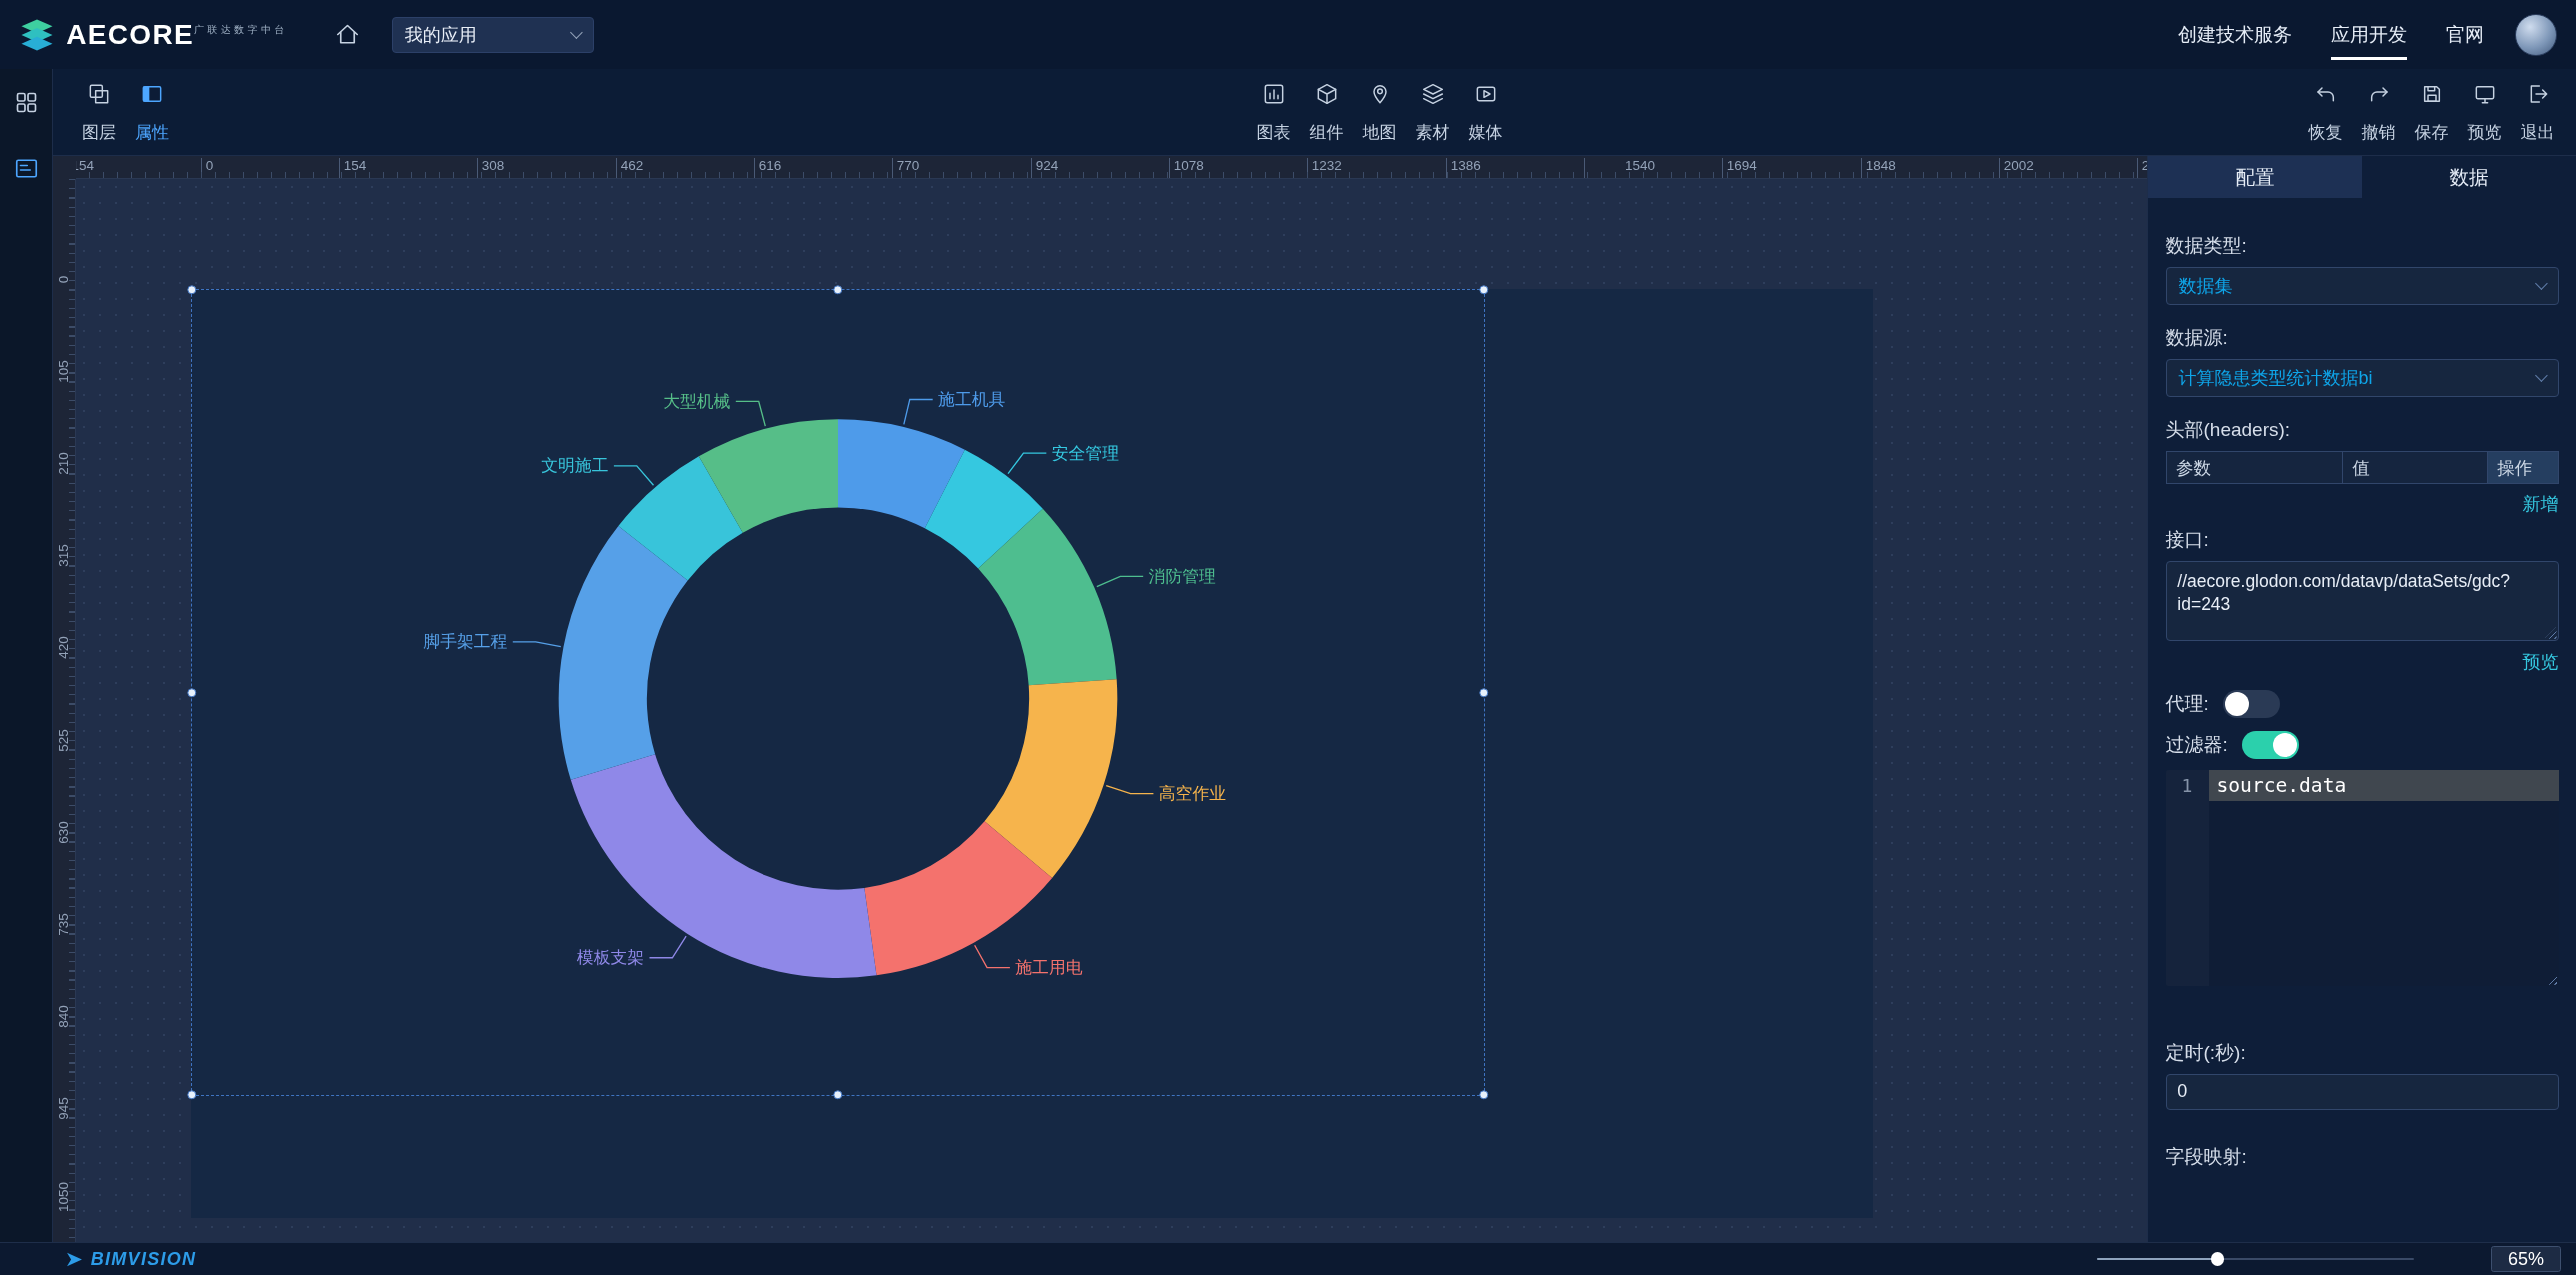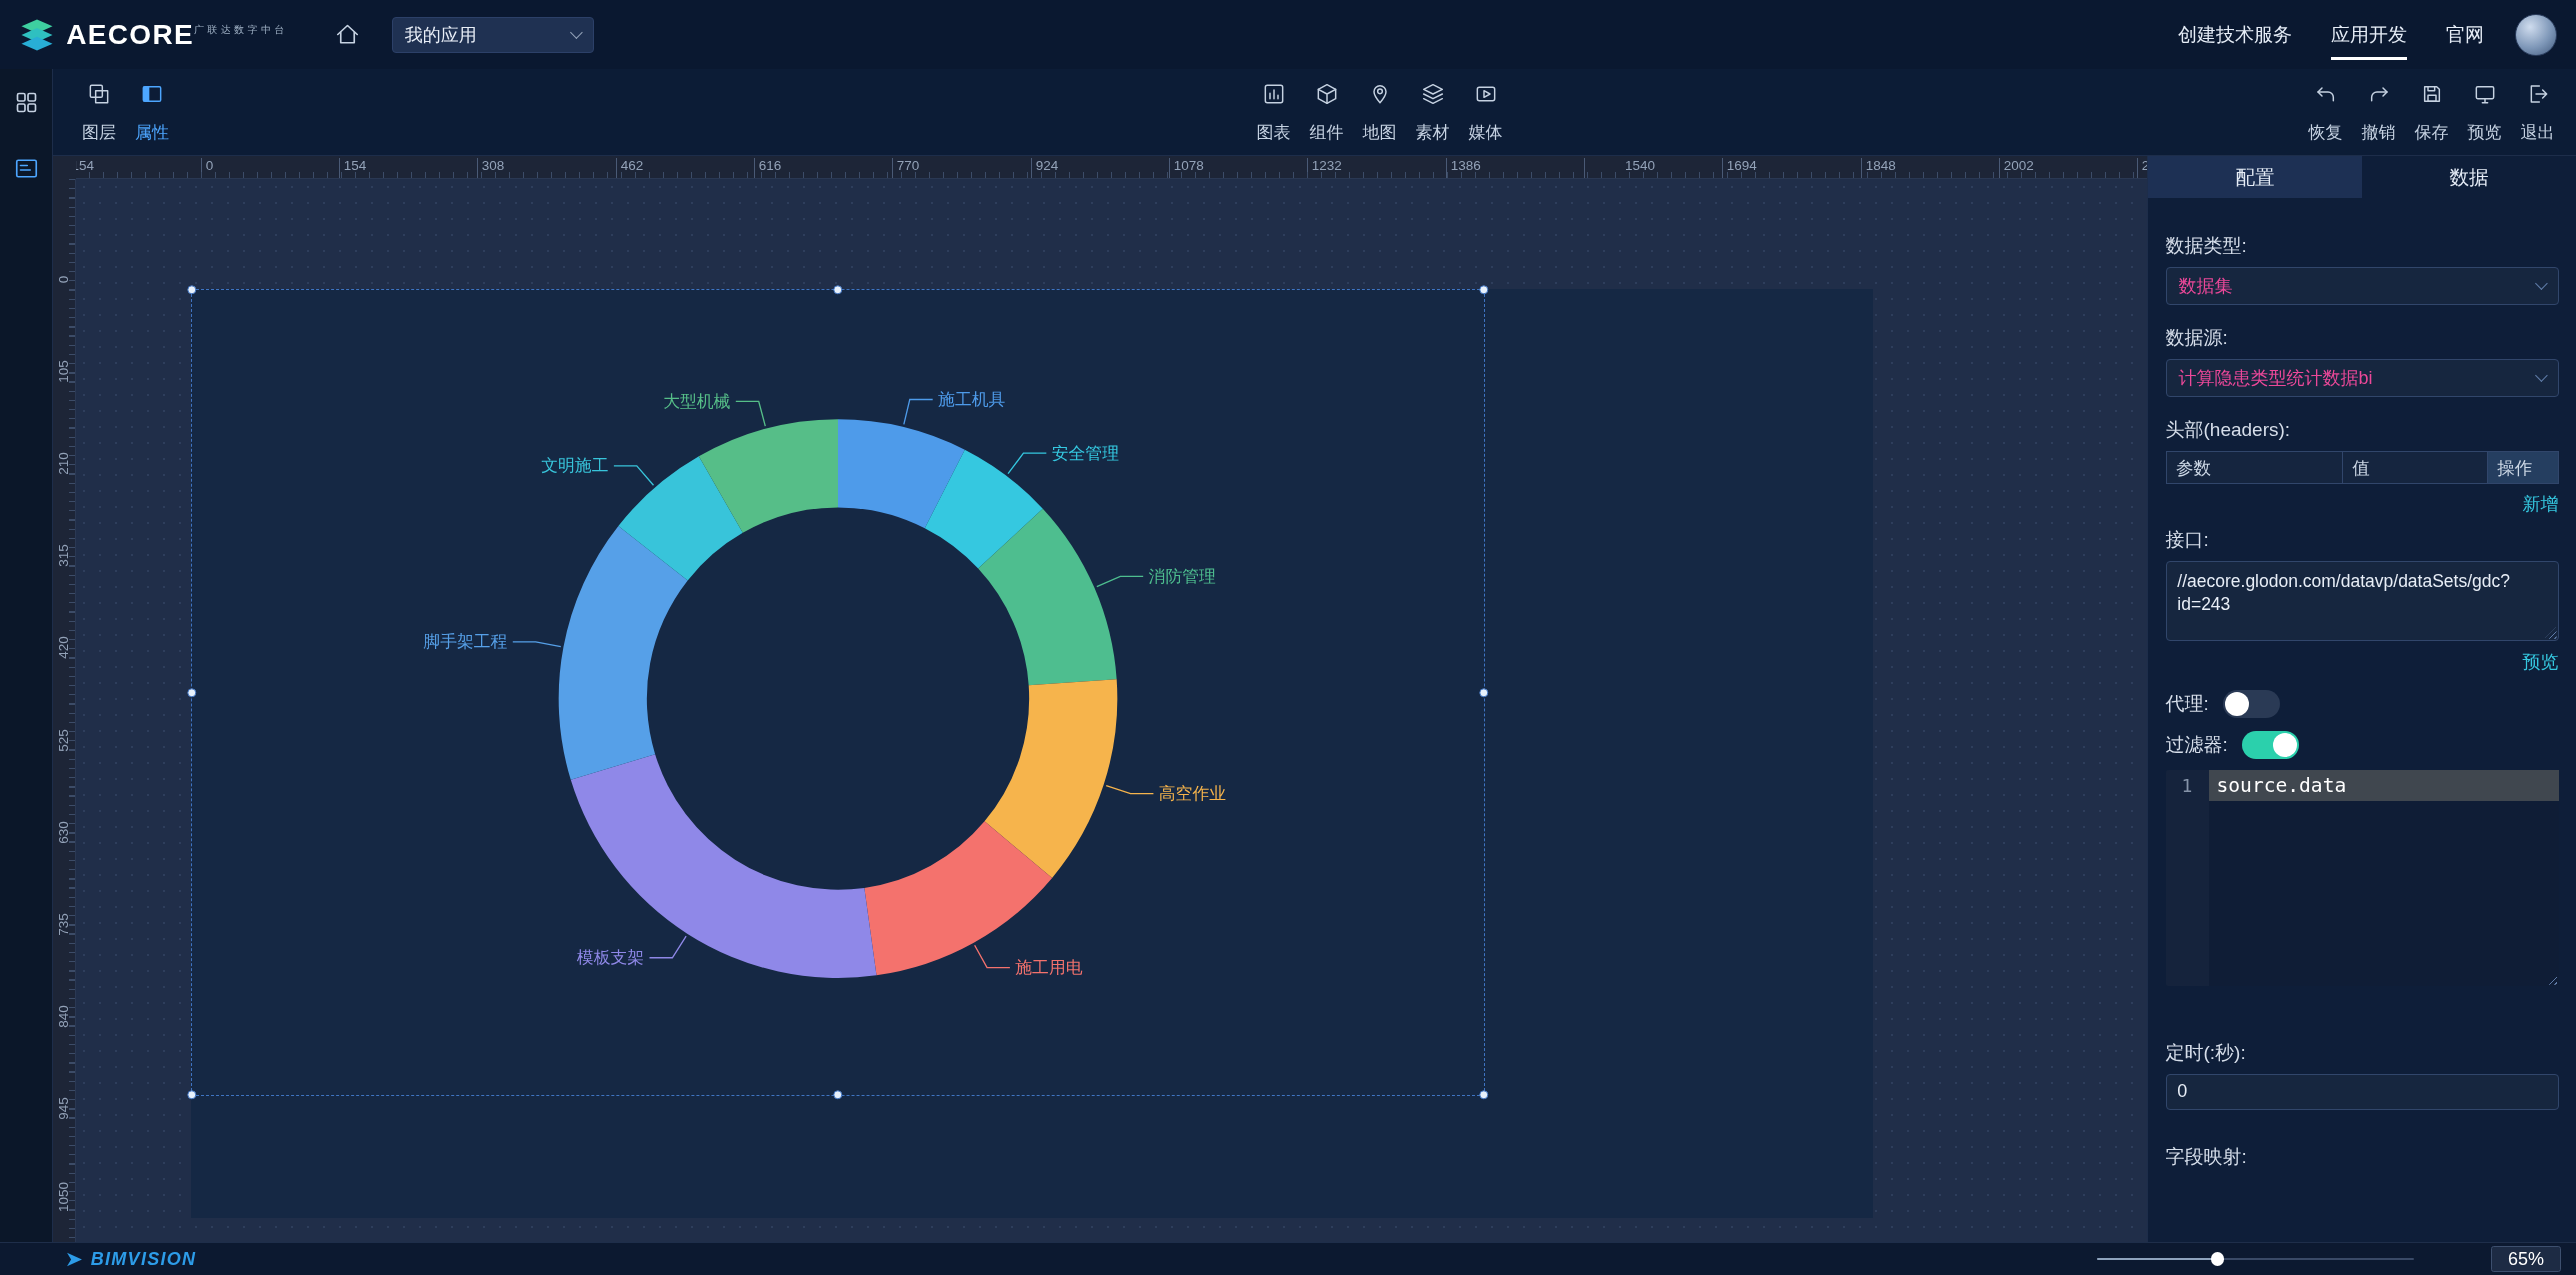--- a/index.html
+++ b/index.html
@@ -56,21 +56,21 @@
   .h-ml{left:0;top:50%}.h-mr{left:100%;top:50%}
   .h-bl{left:0;top:100%}.h-bm{left:50%;top:100%}.h-br{left:100%;top:100%}
 
   
   .right-panel{position:absolute;top:156px;right:0;width:429px;bottom:26px;background:#0e1e39;border-left:0.7px solid #1d2d4a;overflow:hidden;z-index:4;}
   .tabs{display:flex;height:42px;}
   .tab{flex:1;display:flex;align-items:center;justify-content:center;font-size:19.6px;color:#e6edf7;cursor:pointer;}
   .tab.active{background:#1d3054;}
   .panel-body{padding:35px 17.5px 0;}
   .p-label{font-size:19px;color:#d6deea;margin-bottom:8px;}
-  .p-select{height:38px;background:#16263f;border:0.7px solid #31466b;border-radius:4px;display:flex;align-items:center;justify-content:space-between;padding:0 12px;font-size:18px;color:#ec4899;margin-bottom:20px;cursor:pointer;}
+  .p-select{height:38px;background:#16263f;border:0.7px solid #31466b;border-radius:4px;display:flex;align-items:center;justify-content:space-between;padding:0 12px;font-size:18px;color:#0ea5e9;margin-bottom:20px;cursor:pointer;}
   .p-select .chev{border-color:#5f7ca8;}
   .hdr-table{width:100%;border-collapse:collapse;table-layout:fixed;}
   .hdr-table th{height:32px;border:0.7px solid #31466b;background:#15253f;font-weight:normal;font-size:17.5px;color:#cdd8e6;text-align:left;padding-left:9.4px;}
   .hdr-table th.op{background:#253e60;}
   .link{display:block;text-align:right;color:#35c8e0;font-size:18px;cursor:pointer;}
   .add-link{margin:8px 0 10.8px;}
   .api-wrap{position:relative;}
   .api-area{width:100%;height:80px;background:#16263f;border:0.7px solid #31466b;border-radius:4px;color:#e8eef7;font-size:17.5px;line-height:23px;padding:8px 10.8px;resize:none;font-family:"Liberation Sans","DejaVu Sans",sans-serif;display:block;}
   .rs-corner{position:absolute;right:2px;bottom:2px;width:12px;height:12px;background:repeating-linear-gradient(135deg,transparent 0 2.7px,#5f7ca8 2.7px 4px);clip-path:polygon(100% 0,100% 100%,0 100%);pointer-events:none;}
   .preview-link{margin:9.4px 0 16px;}

